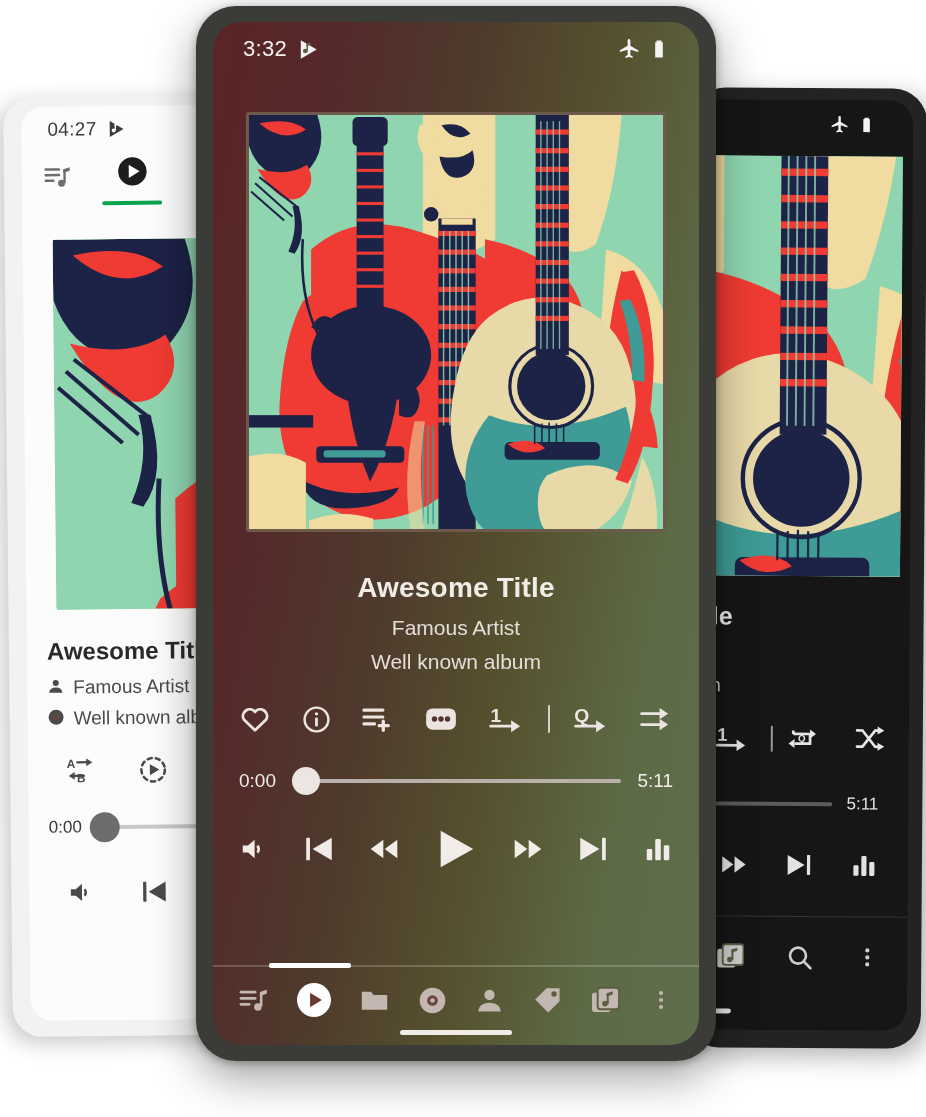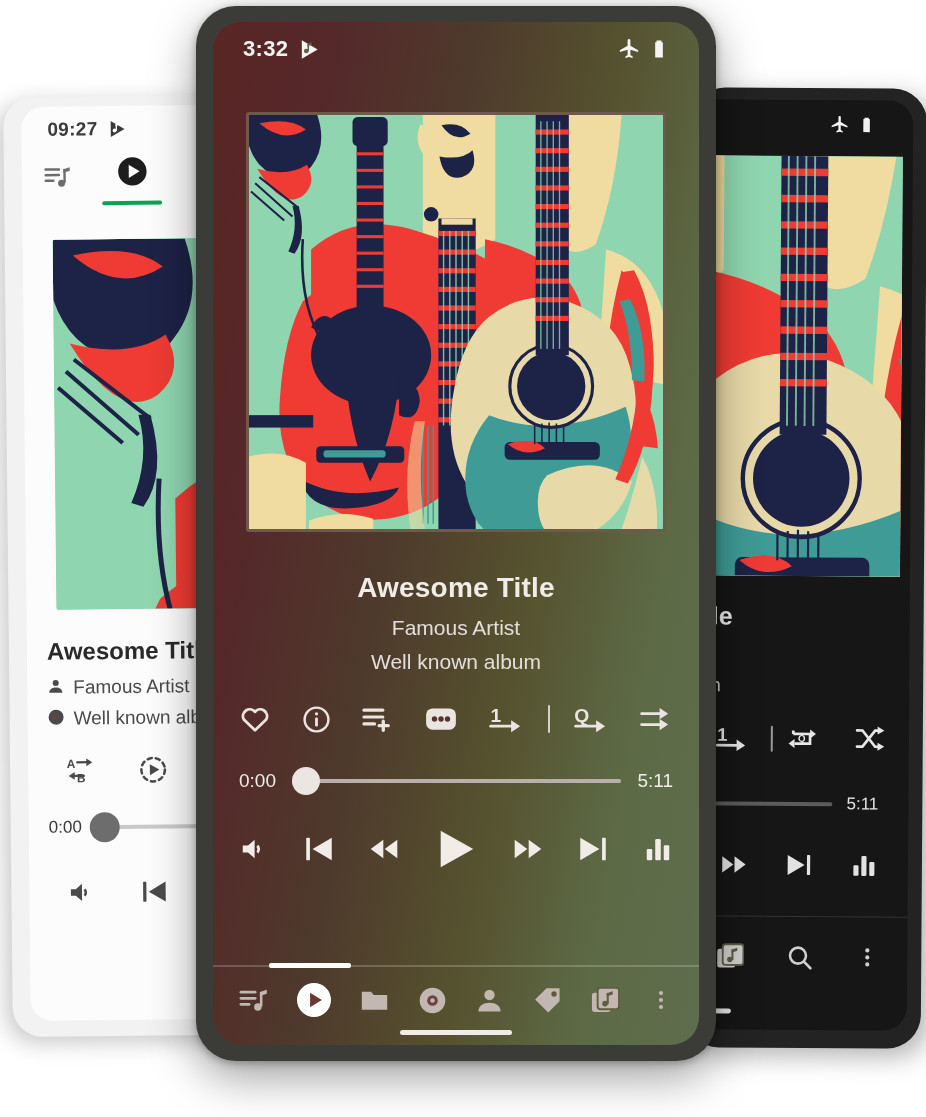--- a/index.html
+++ b/index.html
@@ -51,21 +51,21 @@
   #phone-center .screen {
     left: 17px; top: 16px; right: 17px; bottom: 16px;
     border-radius: 28px;
     background: linear-gradient(100deg,
         #5a2525 0%, #55282a 18%, #4e3a2c 40%,
         #56522f 62%, #5d6a46 82%, #5e6d4d 100%);
   }
 
   
   .statusbar { display: flex; align-items: center; height: 44px; padding: 0 20px; }
-  .sb-time { font-size: 19px; font-weight: 700; letter-spacing: .3px; text-align: right; }
+  .sb-time { font-size: 19px; font-weight: 400; letter-spacing: .3px; text-align: right; }
   .sb-left { display: flex; align-items: center; gap: 10px; }
   .sb-right { margin-left: auto; display: flex; align-items: center; gap: 9px; }
   .sb-icon { display: inline-flex; }
 
   
   .art { position: relative; overflow: hidden; background: #8fd3b0; }
   .art svg { display: block; width: 100%; height: 100%; }
 
   
   .meta { text-align: center; }
@@ -447,21 +447,21 @@
           <path d="M3.6 3.8 7 6.4M20.4 3.8 17 6.4" stroke="currentColor" stroke-width="1.8" stroke-linecap="round"></path>
         </symbol>
     </defs>
   </svg>
 
   <div class="phone" id="phone-left">
     <div class="screen">
 
       <div class="statusbar" style="height:46px;color:#3b3b3b;padding-left:26px;">
         <div class="sb-left">
-          <span class="sb-time">09:27</span>
+          <span class="sb-time">04:27</span>
           <span class="sb-icon" style="color:#3b3b3b">
             <svg width="20" height="20">
                 <use href="#ic-note-play-light"></use>
               </svg>
           </span>
         </div>
       </div>
 
       <div class="tabbar" style="padding:4px 12px 0 22px;gap:44px;color:#6d6d6d">
         <div style="display:flex;flex-direction:column;align-items:center;width:34px">

